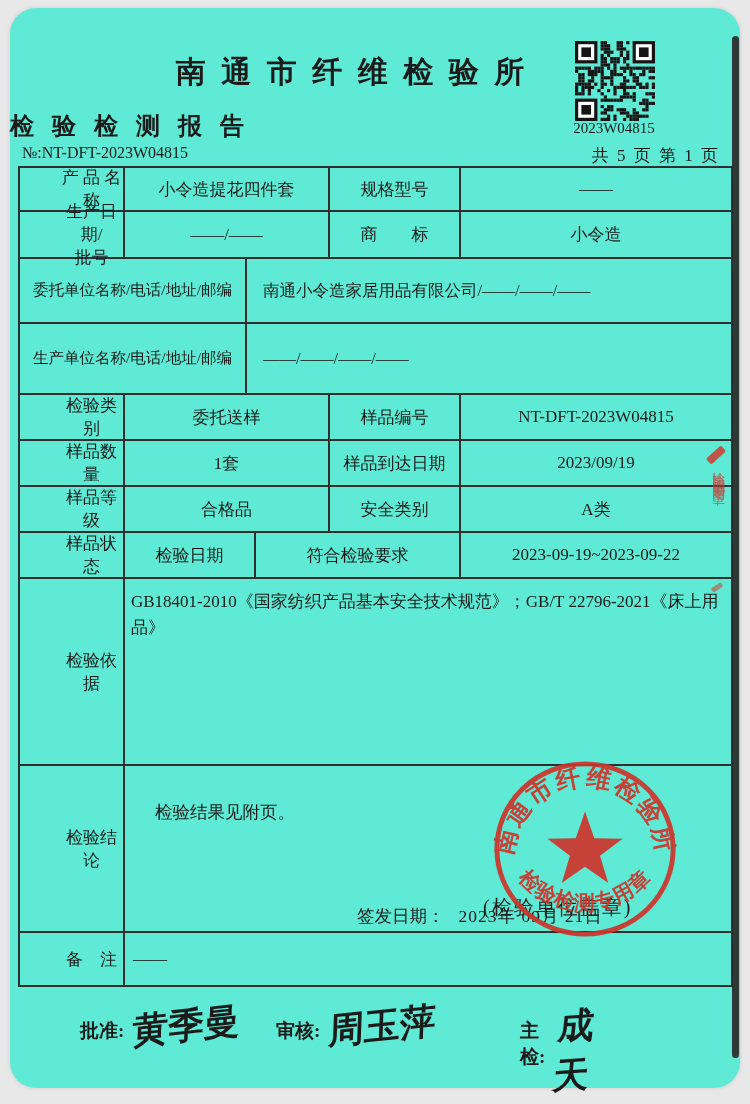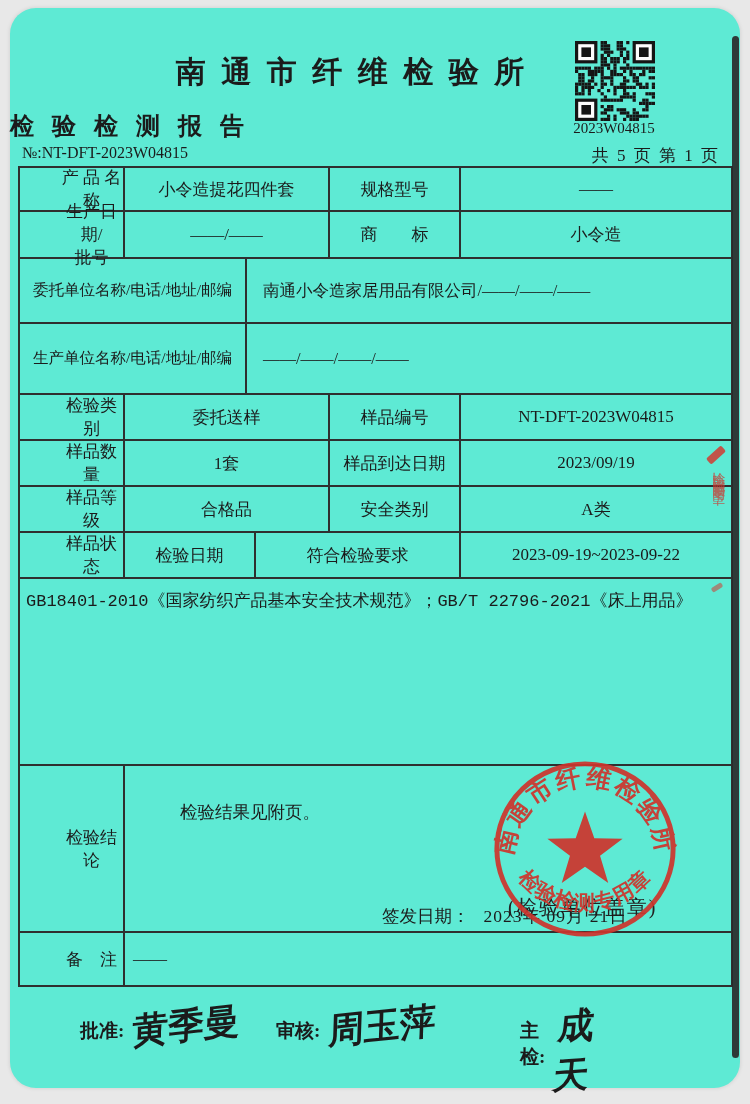--- a/index.html
+++ b/index.html
@@ -25,22 +25,22 @@
   .cell{box-sizing:border-box;border-right:2px solid #2f2f2f;display:flex;align-items:center;
     justify-content:center;font-size:17px;text-align:center;flex-direction:column;}
   .cell:last-child{border-right:none;}
   .c1{width:105px;padding-left:40px;} .c2{width:205px;} .c3{width:131px;} .c4{flex:1;}
   .wide-label{width:227px;font-size:15.5px;padding:0 1px;}
   .wide-value{flex:1;justify-content:flex-start;flex-direction:row;padding-left:16px;font-size:16.5px;}
   .r1{height:44px;} .r2{height:47px;} .r3{height:65px;} .r4{height:71px;}
   .r5,.r6,.r7,.r8{height:46px;}
   .r9{height:187px;} .r10{height:167px;} .r11{height:52px;}
   .basis-value{flex:1;align-items:flex-start;justify-content:flex-start;flex-direction:row;
-    text-align:left;padding:10px 8px 16px 6px;font-size:17px;line-height:1.55;font-family:Liberation Mono, monospace;}
-  .concl-value{flex:1;position:relative;display:block;margin-left:25px;}
+    text-align:left;padding:10px 8px 16px 6px;font-size:17px;line-height:1.55;}
+  .concl-value{flex:1;position:relative;display:block;}
   .concl-text{position:absolute;left:30px;top:34px;font-size:17.5px;}
   .seal-note{position:absolute;left:358px;top:128px;font-size:20px;letter-spacing:2px;color:#222;}
   .issue-line{position:absolute;left:232px;top:138px;font-size:17.5px;}
   .issue-line .val{margin-left:14px;letter-spacing:1px;}
   .remark-value{flex:1;justify-content:flex-start;flex-direction:row;padding-left:8px;}
   
   .stamp{position:absolute;left:476px;top:742px;width:198px;height:198px;z-index:6;opacity:.92;}
   
   .edge-stamp{position:absolute;left:703px;top:452px;width:14px;height:132px;overflow:hidden;
     writing-mode:vertical-rl;font-size:15px;letter-spacing:3px;color:#cf342c;opacity:.72;z-index:4;}
@@ -357,20 +357,21 @@
     </div>
 
     <div class="row r8">
       <div class="cell c1">样品状态</div>
       <div class="cell c3">检验日期</div>
       <div class="cell c2">符合检验要求</div>
       <div class="cell c4">2023-09-19~2023-09-22</div>
     </div>
 
     <div class="row r9">
+      <div class="cell c1">检验依据</div>
       <div class="cell basis-value">GB18401-2010《国家纺织产品基本安全技术规范》；GB/T 22796-2021《床上用品》</div>
     </div>
 
     <div class="row r10">
       <div class="cell c1">检验结论</div>
       <div class="cell concl-value">
         <div class="concl-text">检验结果见附页。</div>
         <div class="seal-note">(检验单位盖章)</div>
         <div class="issue-line">
           <span>签发日期：</span><span class="val">2023年 09月 21日</span>

